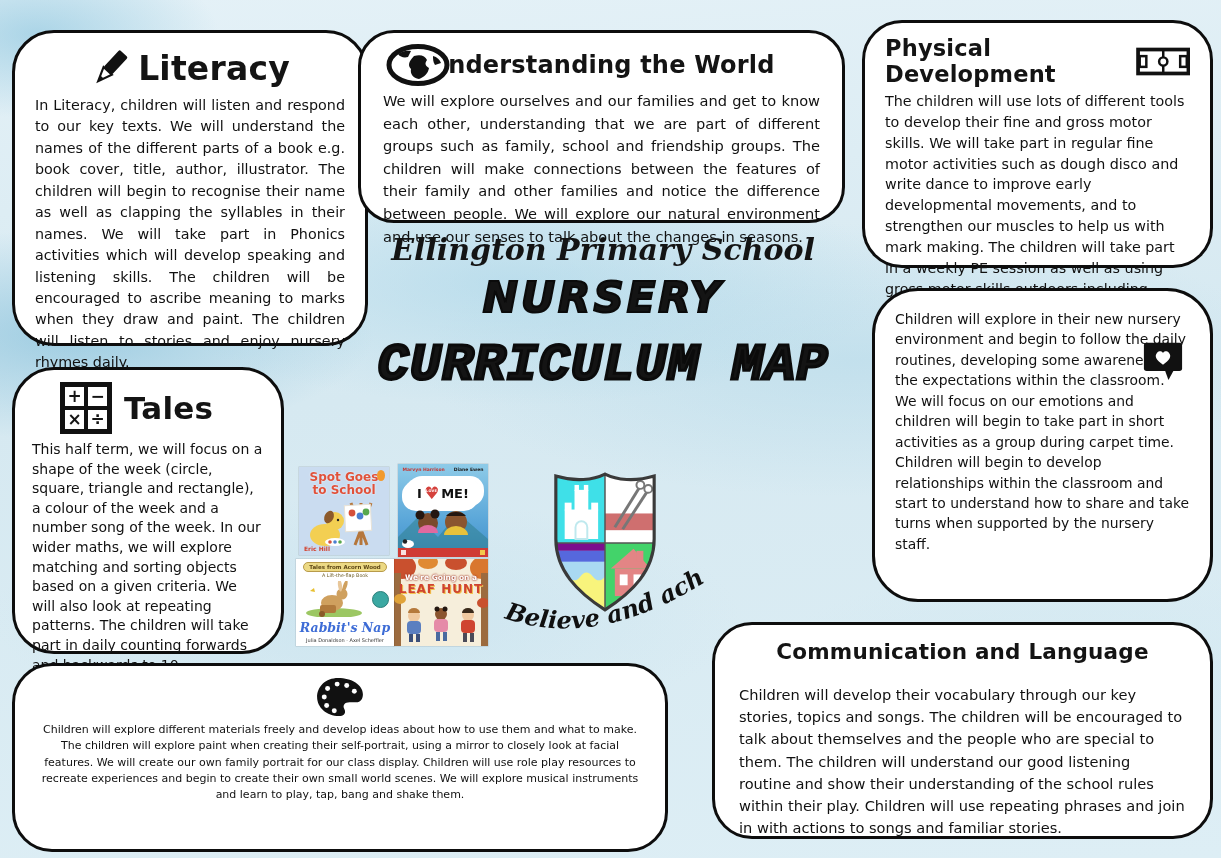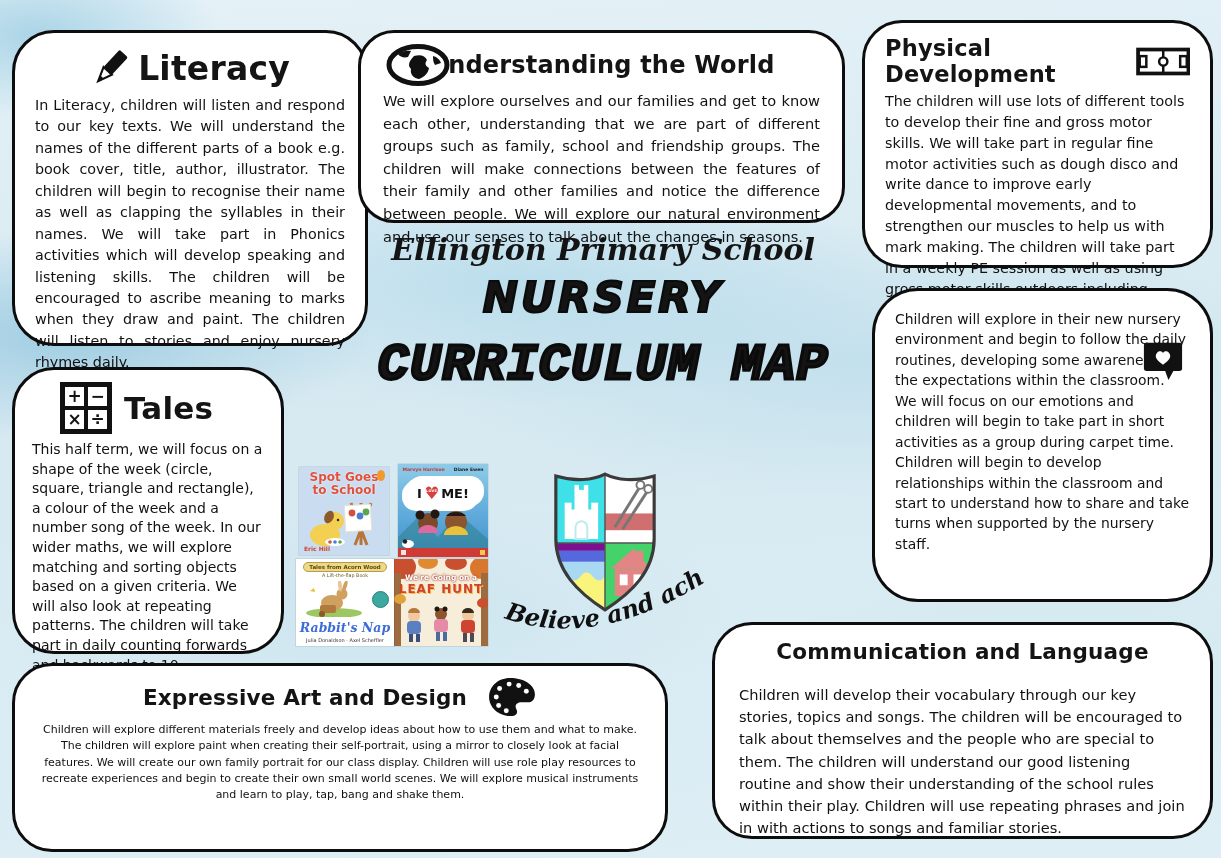--- a/index.html
+++ b/index.html
@@ -190,21 +190,20 @@
     <p class="body">Children will explore in their new nursery environment and begin to follow the daily routines, developing some awareness of the expectations within the classroom. We will focus on our emotions and children will begin to take part in short activities as a group during carpet time. Children will begin to develop relationships within the classroom and start to understand how to share and take turns when supported by the nursery staff.</p>
   </div>
 
   <div class="card" id="card-cl">
     <h2>Communication and Language</h2>
     <p class="body">Children will develop their vocabulary through our key stories, topics and songs. The children will be encouraged to talk about themselves and the people who are special to them. The children will understand our good listening routine and show their understanding of the school rules within their play. Children will use repeating phrases and join in with actions to songs and familiar stories.</p>
   </div>
 
   <div class="card" id="card-ead">
     <div class="trow">
-      <h2>Expressive Art and Design</h2>
       <svg width="50" height="42" viewBox="0 0 52 44">
         <path d="M24 2 C11 2 2 11 2 22 C2 33 12 42 25 42 C31 42 32.5 38 30.5 34.5 C28.5 30.5 31 27.5 36 27.5 L43 27.5 C47.5 27.5 50 24 50 19 C50 9 38 2 24 2 Z" fill="#111"></path>
         <circle cx="13" cy="13" r="2.6" fill="#fff"></circle>
           <circle cx="23" cy="8.5" r="2.6" fill="#fff"></circle>
         <circle cx="33" cy="10" r="2.6" fill="#fff"></circle>
           <circle cx="41" cy="16" r="2.6" fill="#fff"></circle>
         <circle cx="9.5" cy="22" r="2.6" fill="#fff"></circle>
           <circle cx="12" cy="31" r="2.6" fill="#fff"></circle>
         <circle cx="20" cy="36.5" r="2.6" fill="#fff"></circle>
       </svg>

